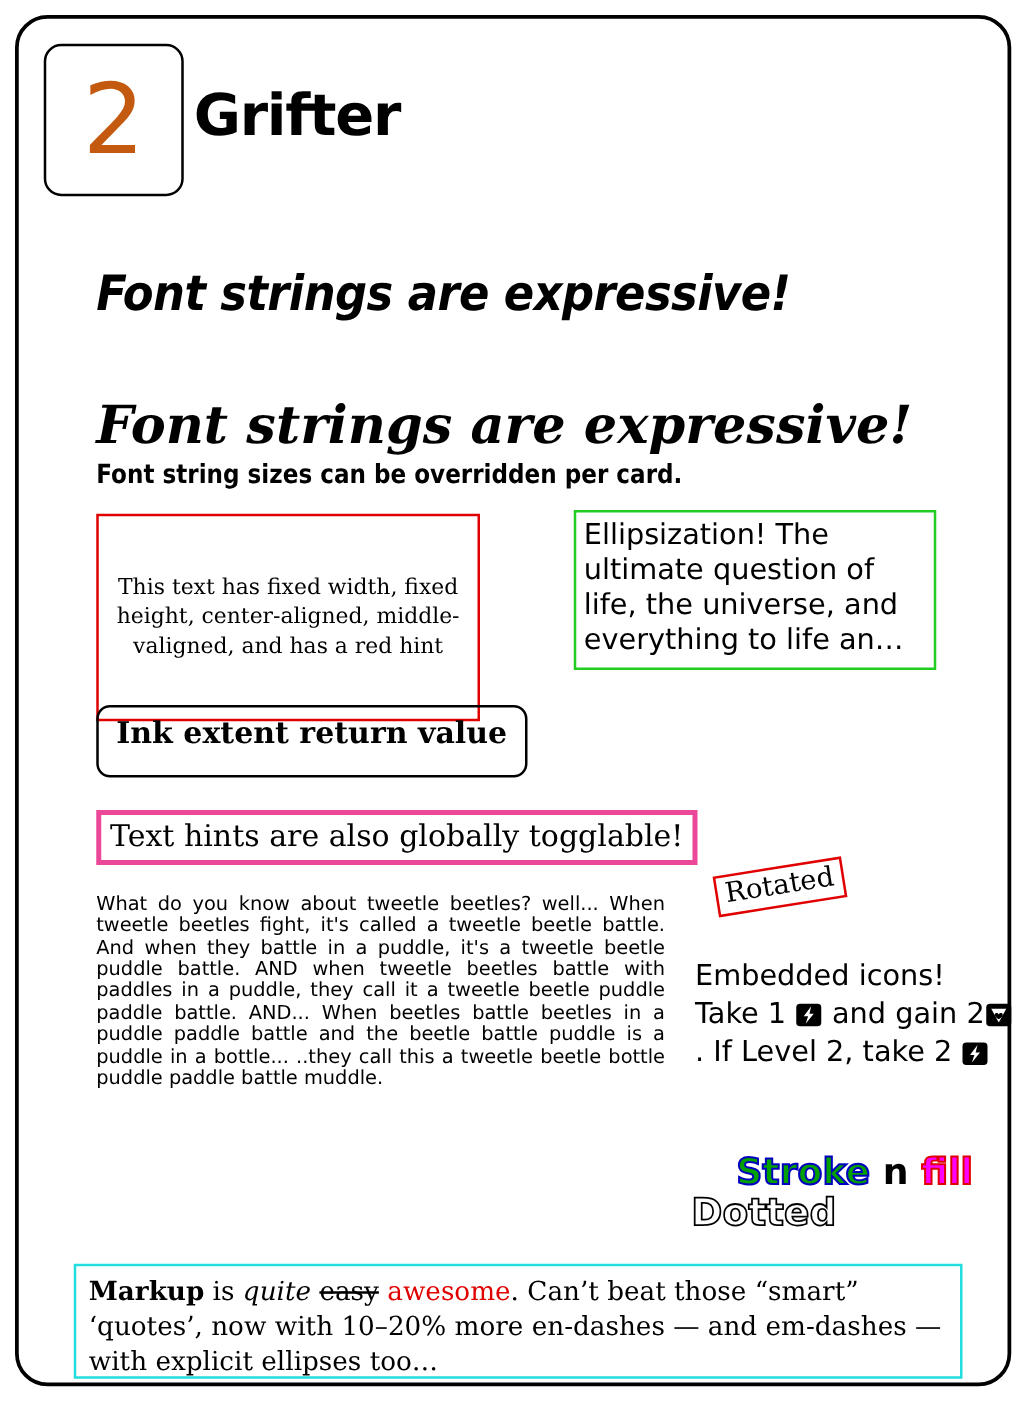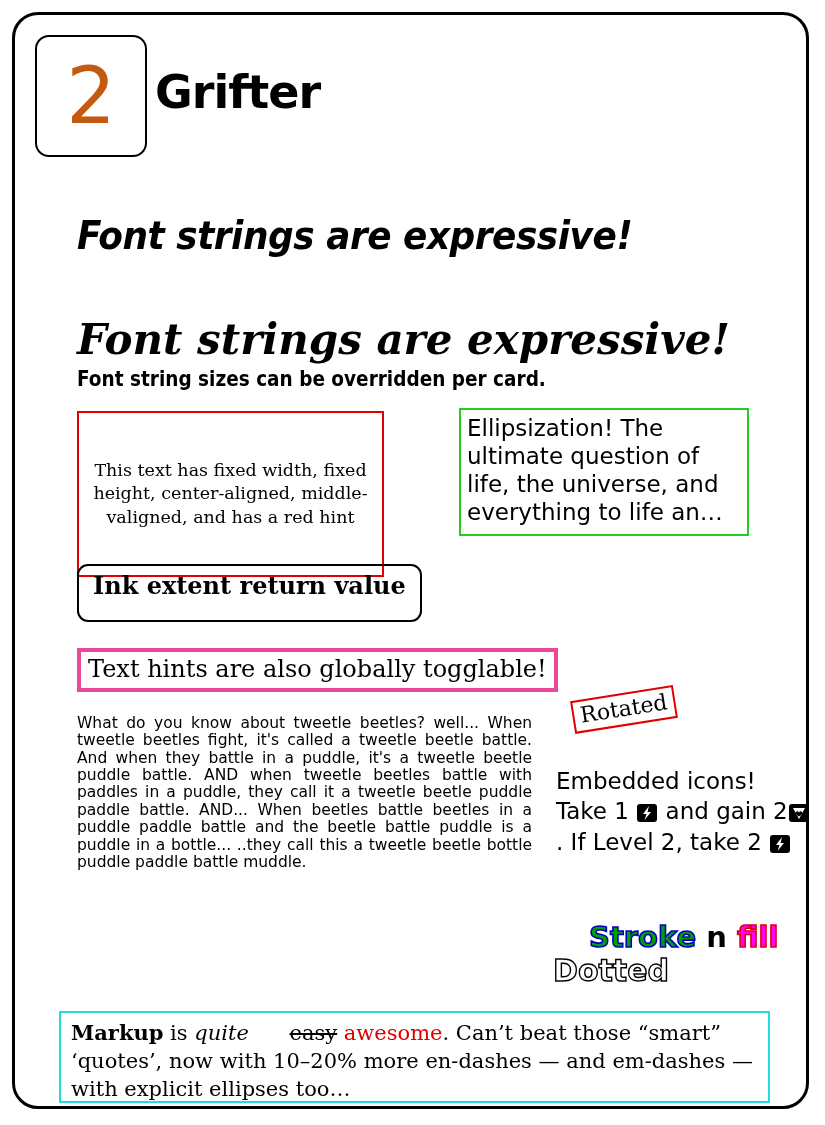--- a/index.html
+++ b/index.html
@@ -247,21 +247,21 @@
     height: 92px;
     border: 2px solid #22dddd;
     box-sizing: border-box;
     padding: 6px 10px 0 10px;
     font-family: "DejaVu Serif", serif;
     font-size: 21px;
     line-height: 1.33;
   }
   #markup-box b { font-weight: bold; }
   #markup-box i { font-style: italic; }
-  #markup-box s { text-decoration: line-through; margin-left: 34px; }
+  #markup-box s { text-decoration: line-through; }
   #markup-box .red { color: #e00000; }
 </style>
 </head>
 <body>
 
 <div id="card">
 
   <div id="cost-box">
     <div id="cost-value">2</div>
   </div>

